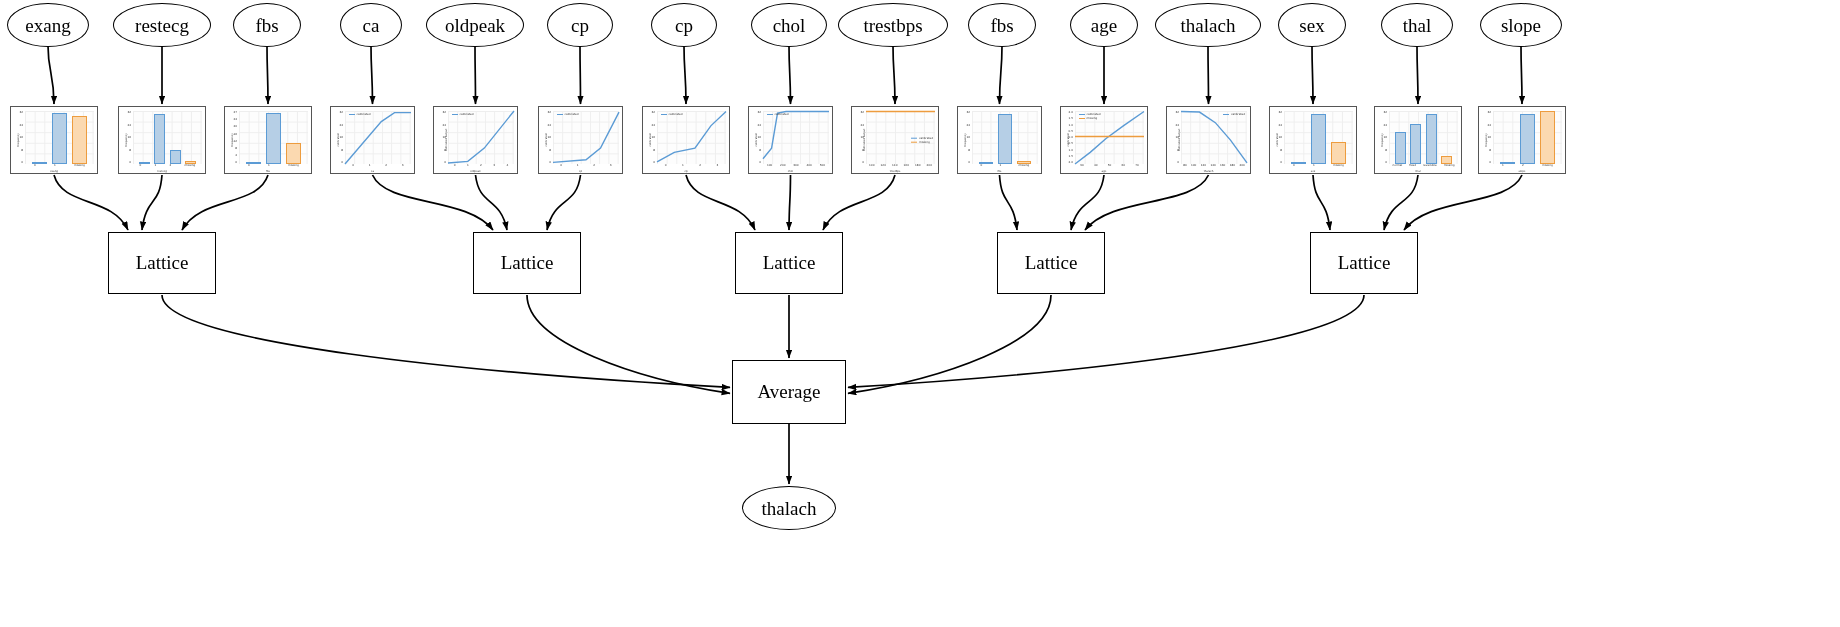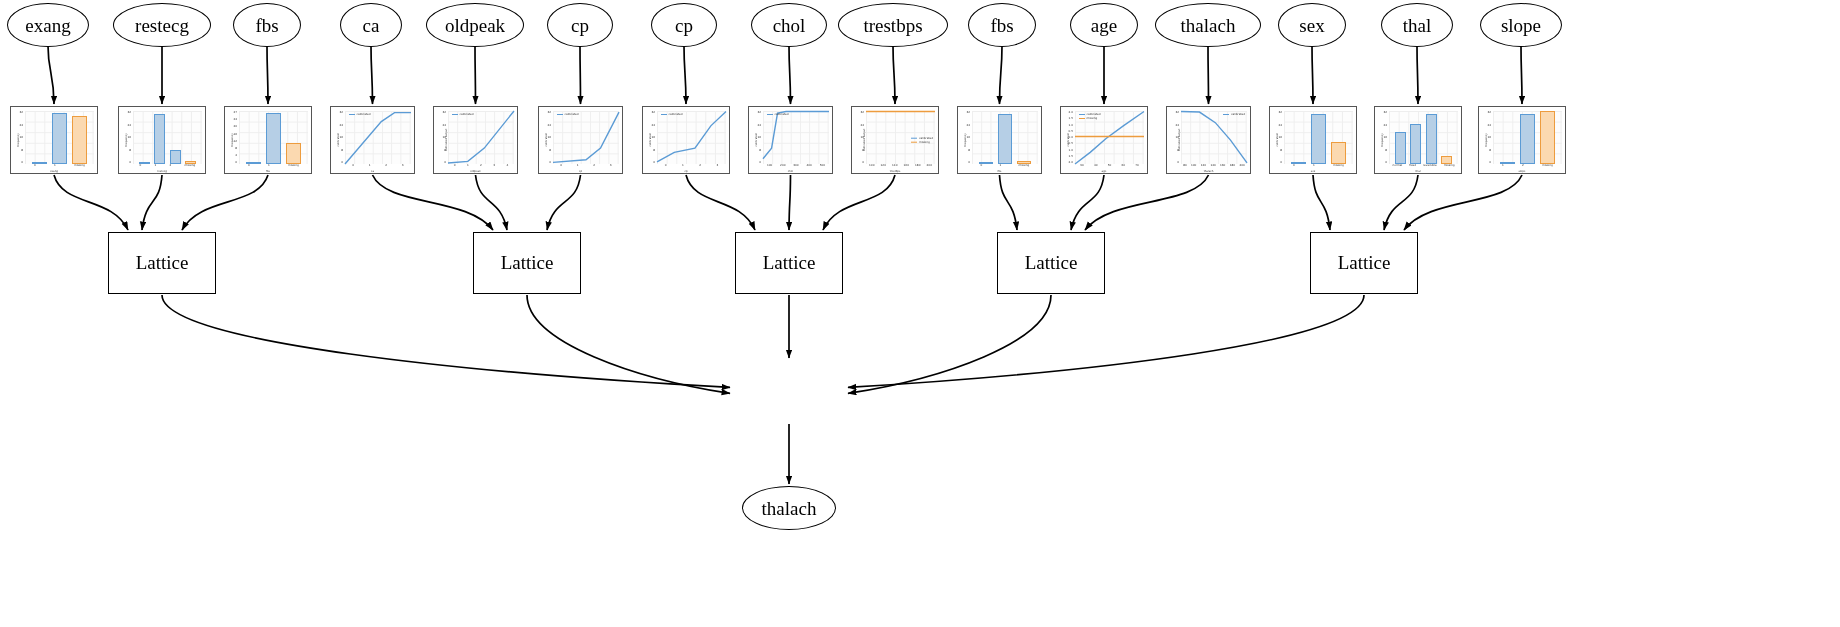--- a/index.html
+++ b/index.html
@@ -626,16 +626,19 @@
     </div>
     <div class="node-box" style="left: 735px; top: 232px; width: 108px; height: 62px;">
       <span>Lattice</span>
     </div>
     <div class="node-box" style="left: 997px; top: 232px; width: 108px; height: 62px;">
       <span>Lattice</span>
     </div>
     <div class="node-box" style="left: 1310px; top: 232px; width: 108px; height: 62px;">
       <span>Lattice</span>
     </div>
+    <div class="node-box" style="left: 732px; top: 360px; width: 114px; height: 64px;">
+      <span>Average</span>
+    </div>
     <div class="node-ellipse" style="left: 742px; top: 486px; width: 94px; height: 44px;">
       <span>thalach</span>
     </div>
   </div>
 
 </body></html>

